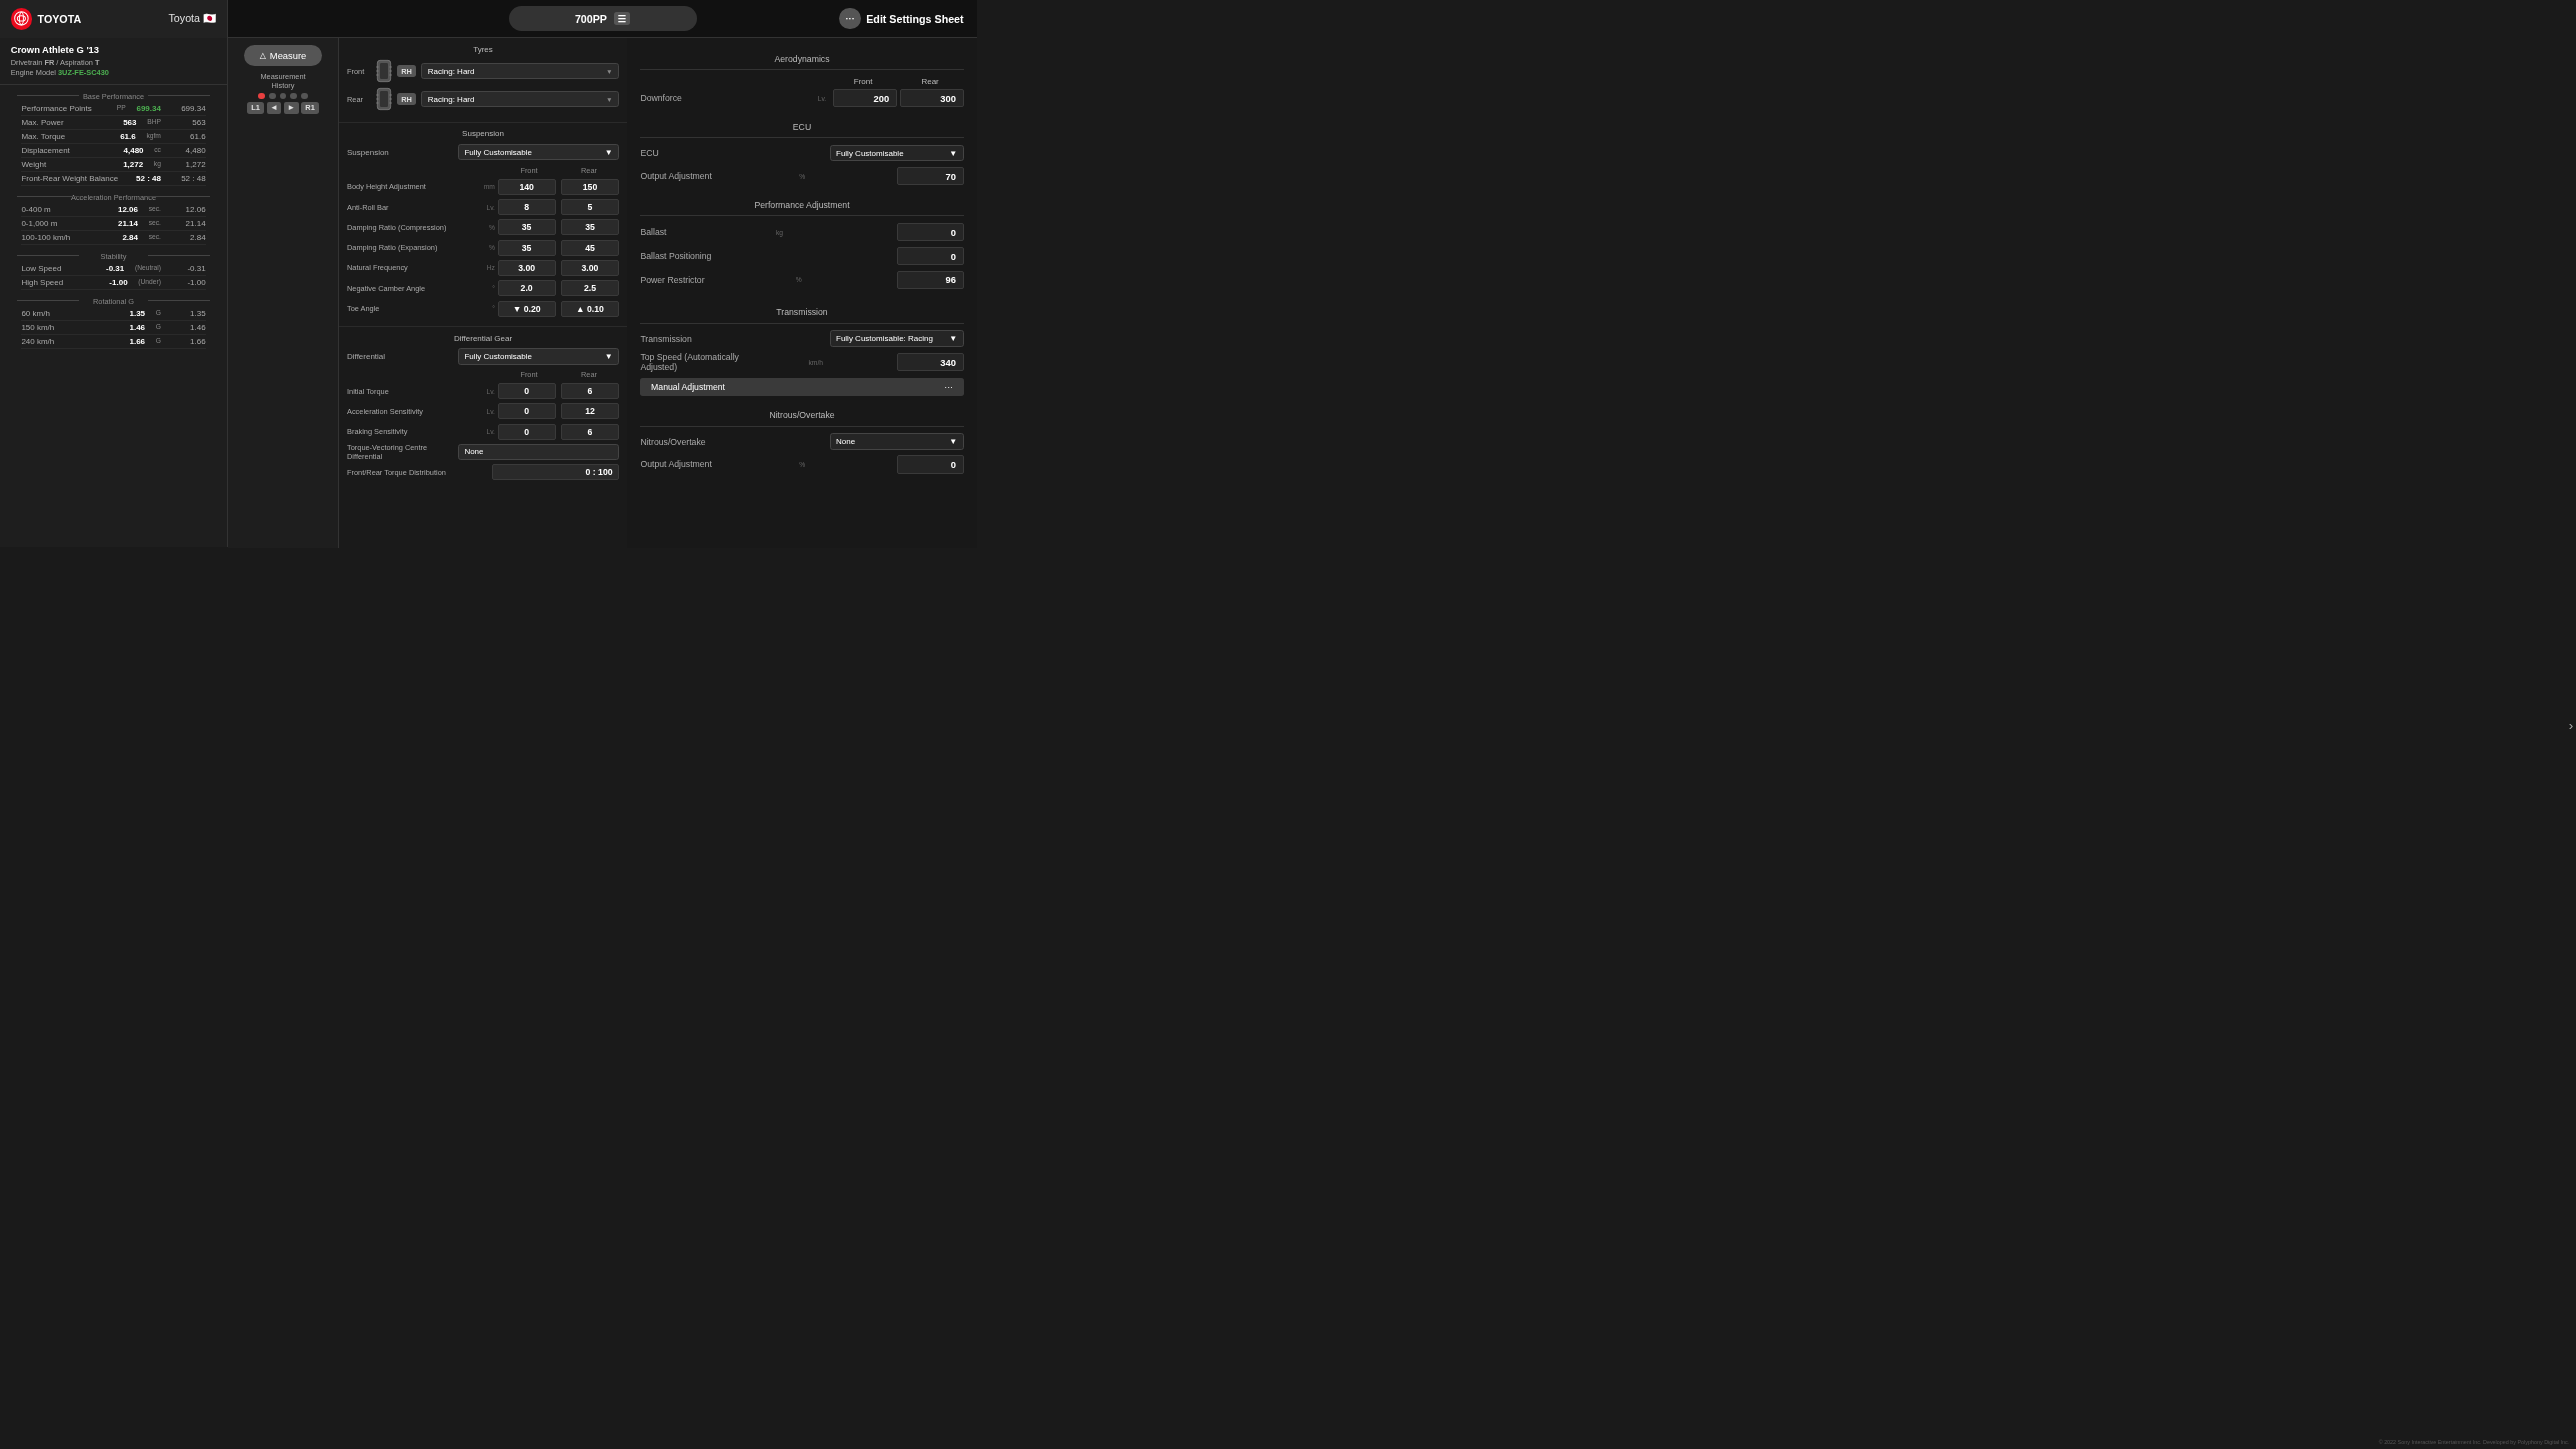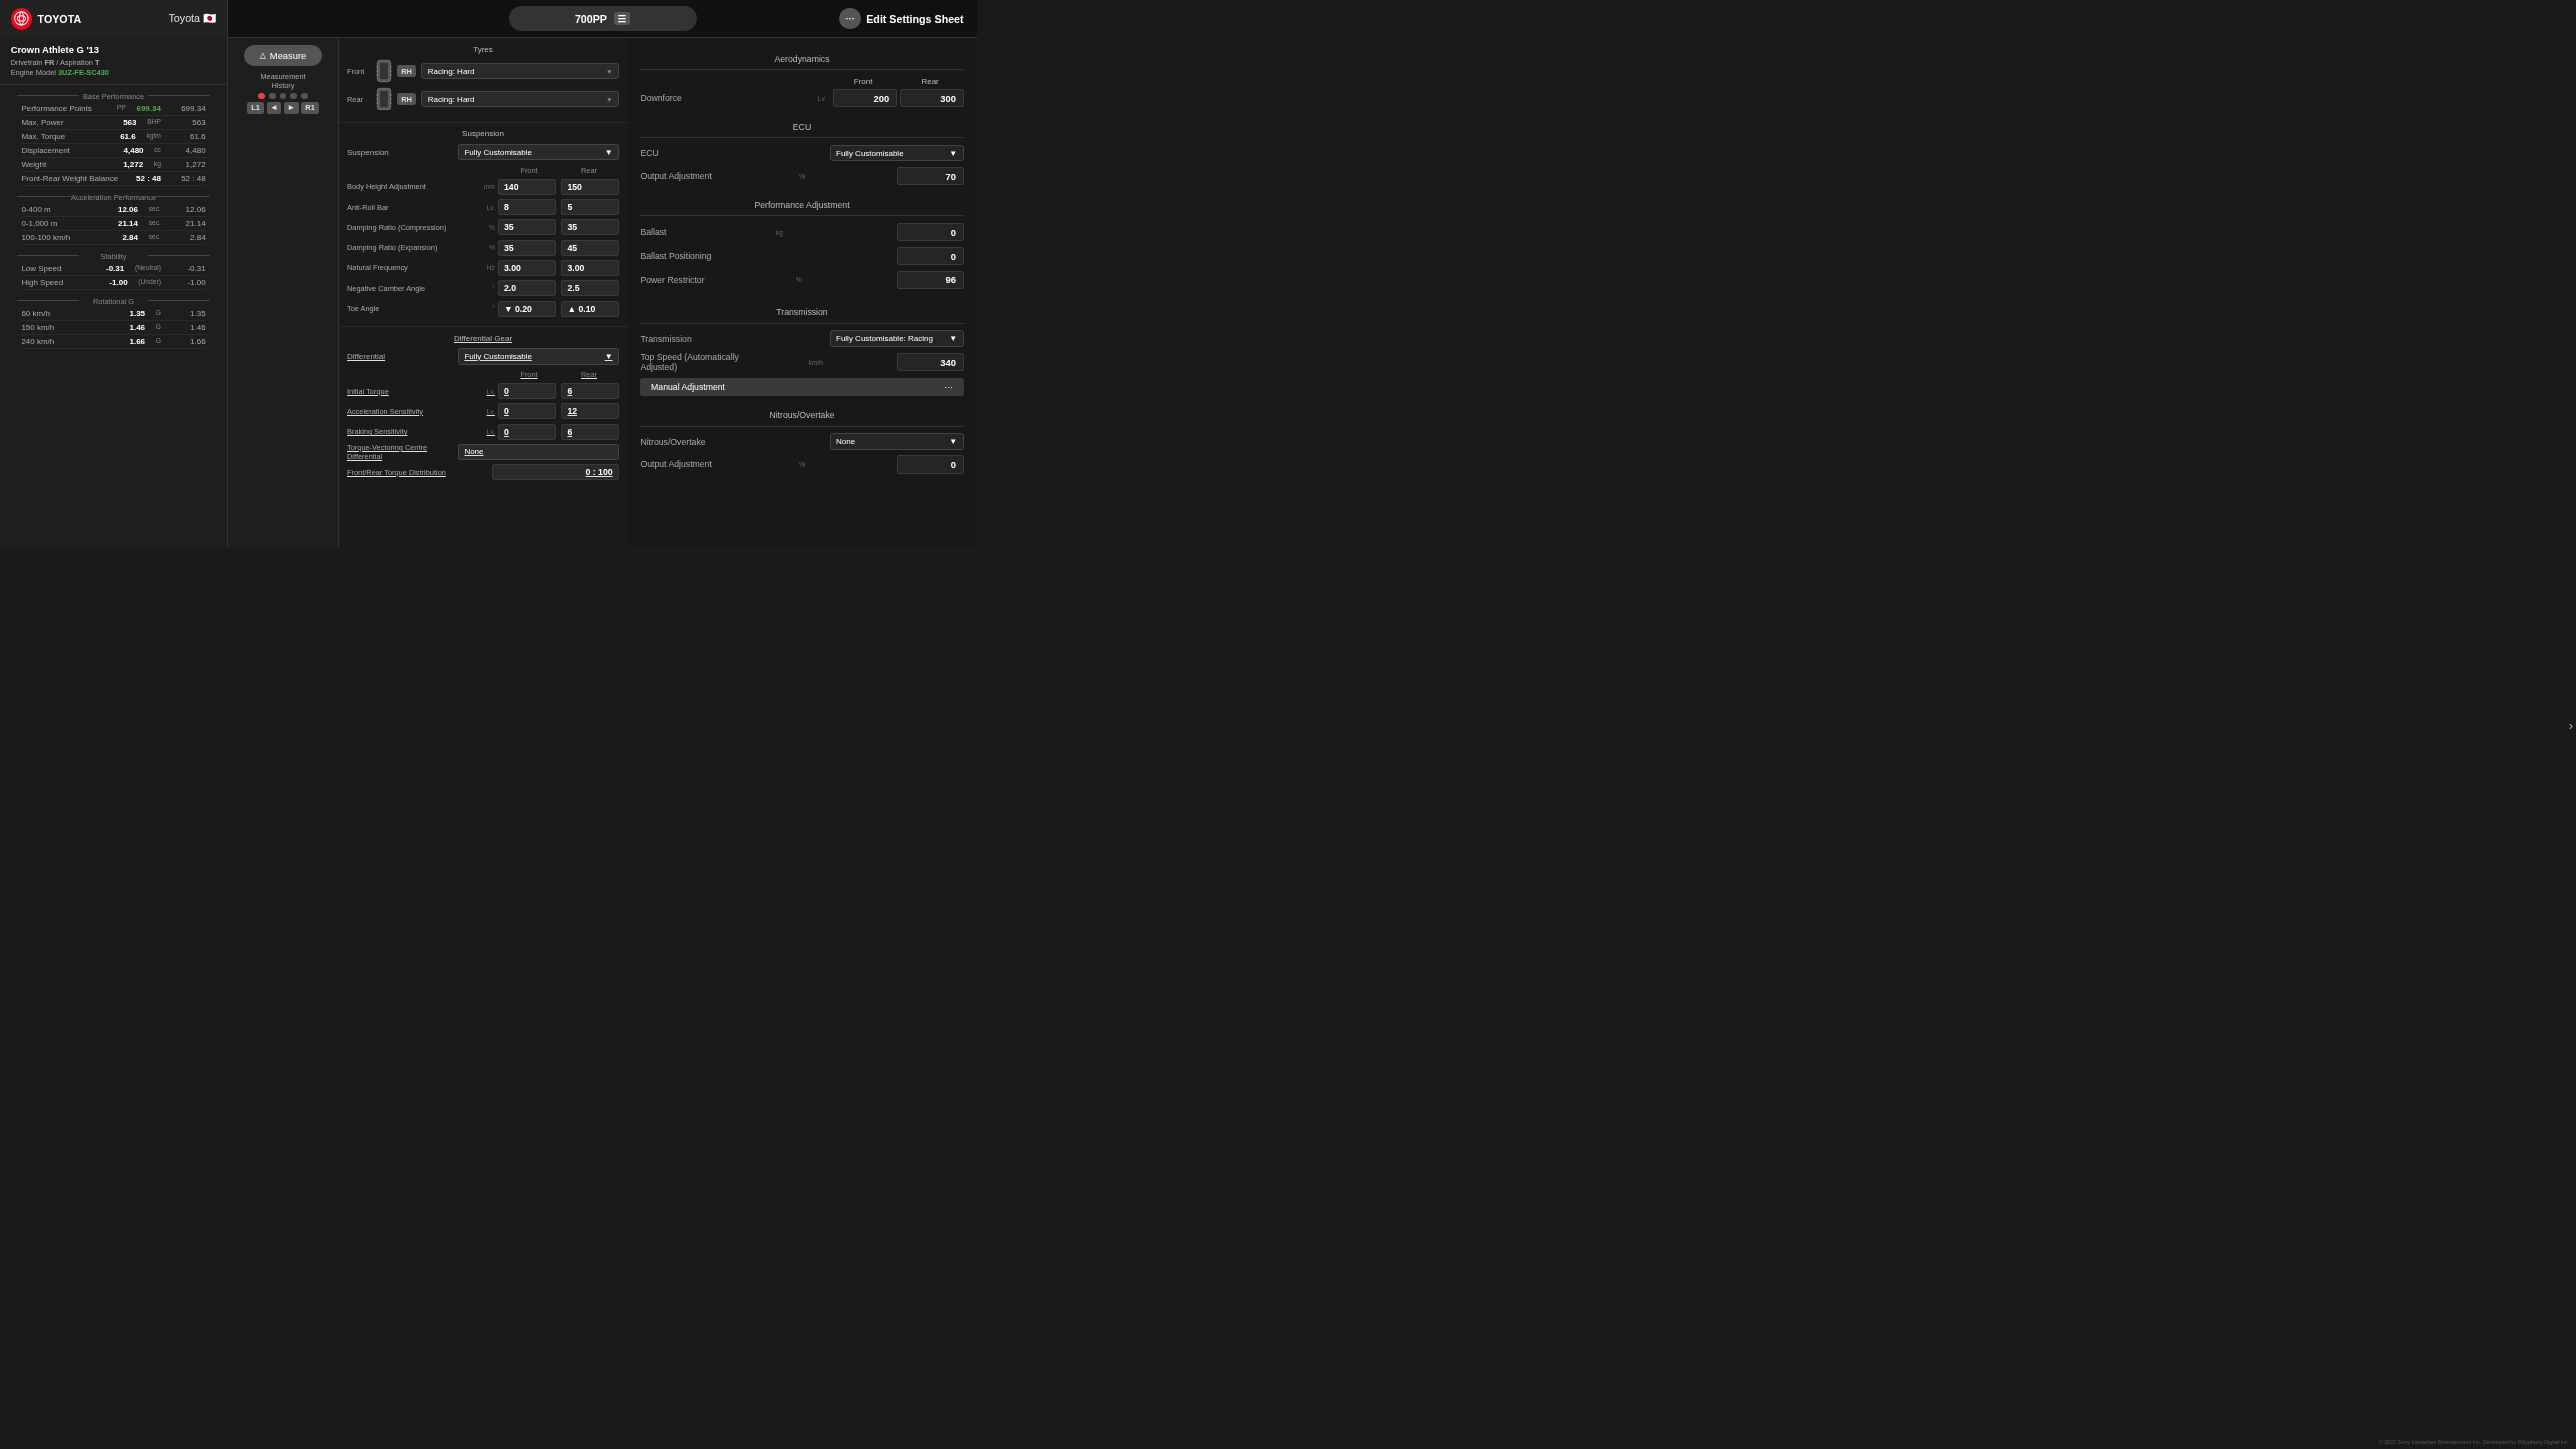--- a/index.html
+++ b/index.html
@@ -380,34 +380,33 @@
       color: #666;
       width: 16px;
       text-align: right;
       margin-right: 2.7px;
     }
     .param-val {
       width: 58px;
       background: #2a2a2a;
       border: 0.7px solid #3a3a3a;
       border-radius: 2px;
-      text-align: left;
+      text-align: center;
       padding: 2px 5.4px;
       font-size: 8.7px;
       color: #fff;
       font-weight: bold;
     }
     .param-val:last-child {
       margin-left: 2.7px;
     }
 
     
     .diff-section {
       padding: 6.7px 8px;
-      text-decoration: underline;
     }
     .diff-title {
       text-align: center;
       font-size: 8px;
       color: #bbb;
       margin-bottom: 5.4px;
     }
 
     
     .right-section-title {

